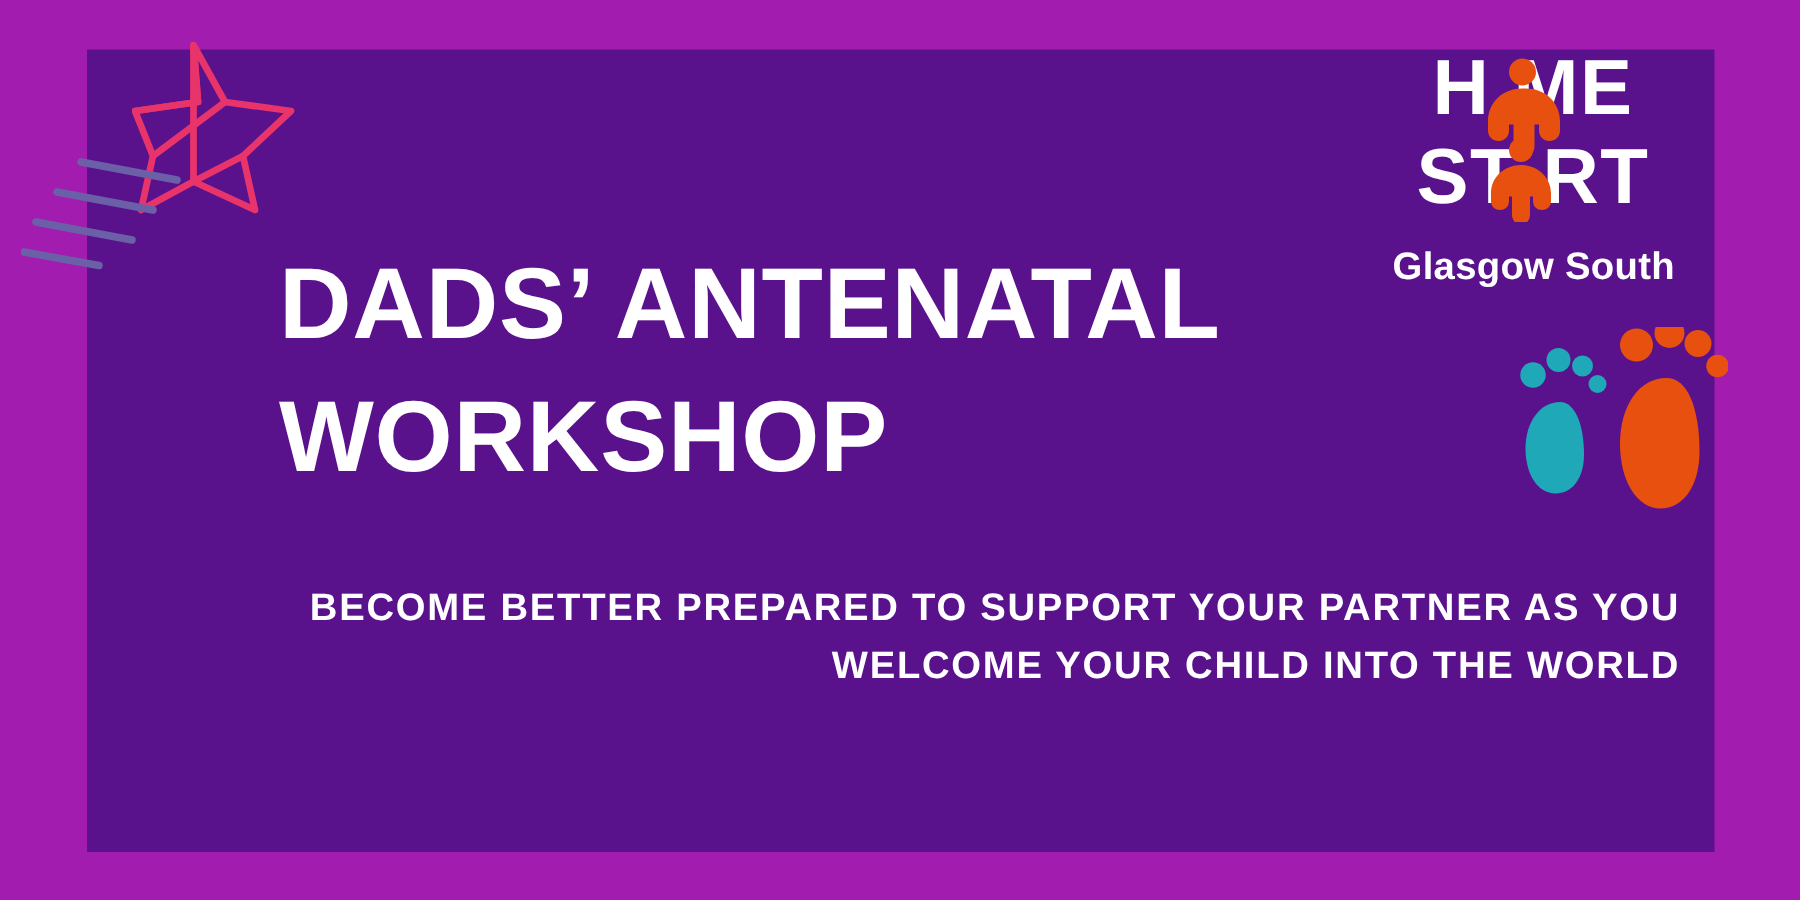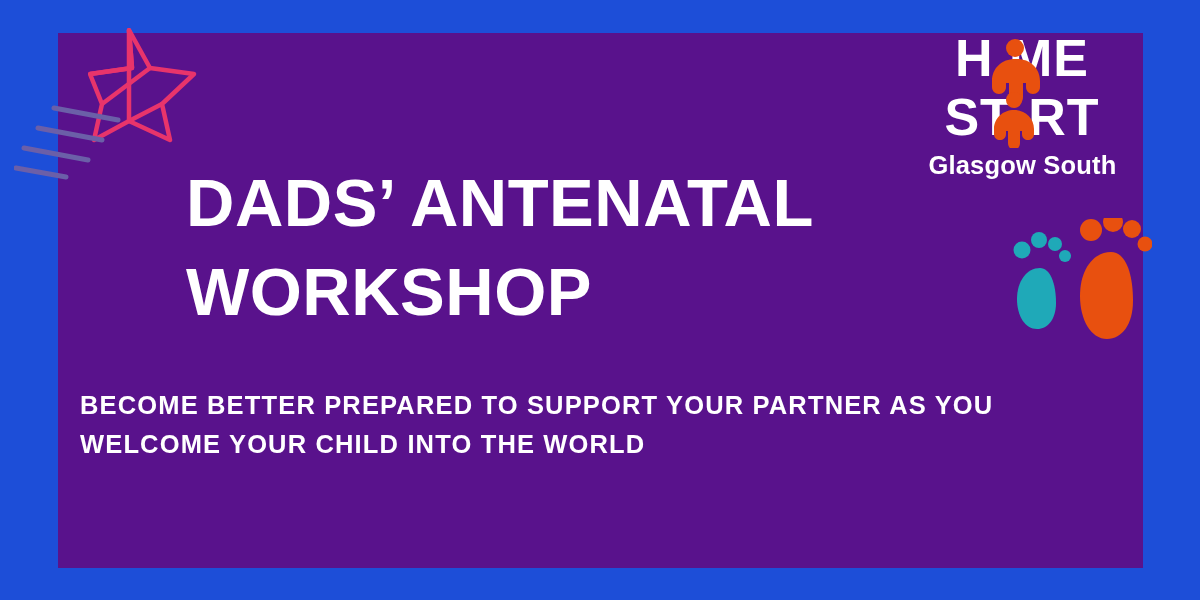--- a/index.html
+++ b/index.html
@@ -5,21 +5,21 @@
   * { margin:0; padding:0; box-sizing:border-box; }
   html,body { width:1200px; height:600px; }
   body {
     font-family: "Liberation Sans", sans-serif;
     background:#E8500F;
     overflow:hidden;
   }
   #poster {
     position:relative;
     width:1200px; height:600px;
-    background:#1d4ed8;
+    background:#a21caf;
   }
   #panel {
     position:absolute;
     left:58px; top:33px;
     width:1085px; height:535px;
     background:#59128C;
   }
   
   #star {
     position:absolute; left:88px; top:28px;
@@ -38,21 +38,21 @@
   #logo-word {
     position:relative;
     width:215px; height:120px;
   }
   #logo-word svg { display:block; }
   #logo-sub {
     color:#ffffff;
     font-size:25.5px;
     font-weight:bold;
     letter-spacing:0.2px;
-    margin-top:3px;
+    margin-top:16px;
     white-space:nowrap;
   }
   
   #feet {
     position:absolute; right:48px; top:218px;
     width:145px; height:140px;
   }
   
   #title {
     position:absolute;
@@ -67,21 +67,21 @@
   }
   #subtitle {
     position:absolute;
     left:80px; top:386px;
     width:1040px;
     color:#ffffff;
     font-weight:bold;
     font-size:25.5px;
     line-height:1.52;
     letter-spacing:1.15px;
-    text-align:left;
+    text-align:right;
     text-transform:uppercase;
   }
 </style>
 </head>
 <body>
 
 <div id="poster">
 
   <div id="panel"></div>
 

